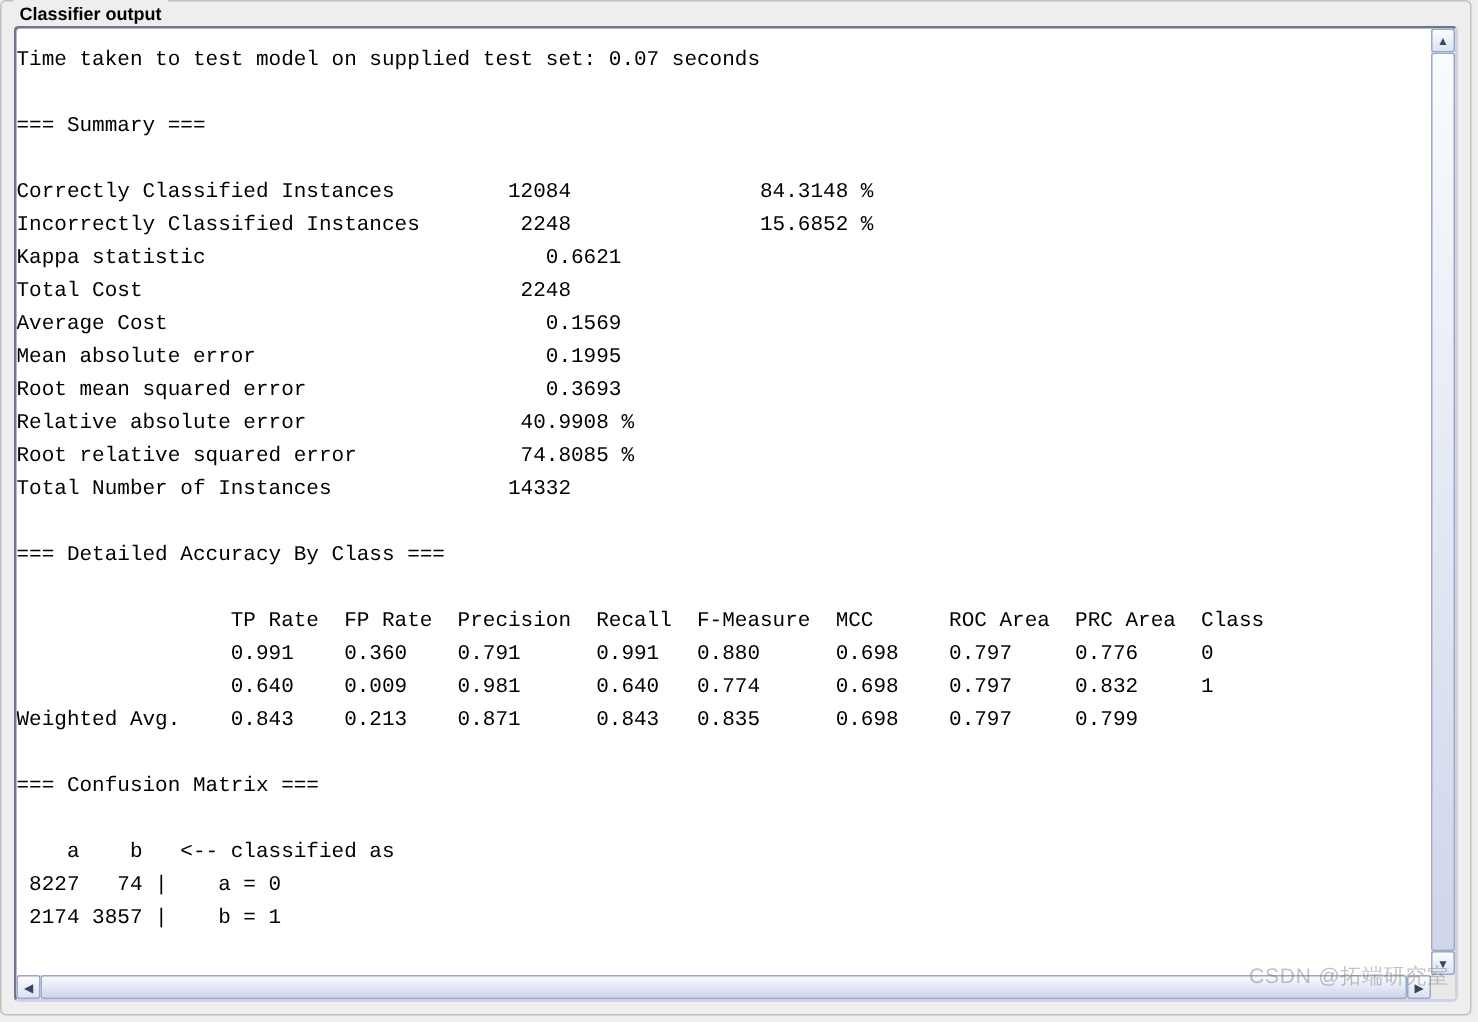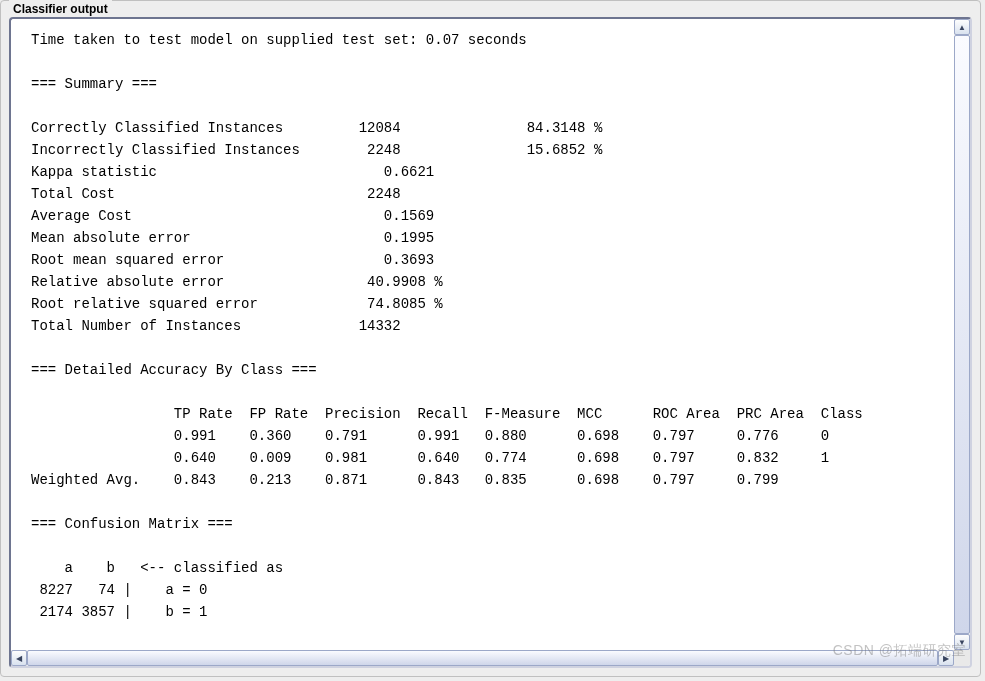--- a/index.html
+++ b/index.html
@@ -38,21 +38,21 @@
       border-right-color: #cfd2e0;
       border-radius: 4px;
       background: #ffffff;
       overflow: hidden;
     }
     .output-scroll {
       position: absolute;
       top: 0; left: 0; bottom: 0;
       right: 16px;
       overflow: hidden;
-      padding: 10px 20px;
+      padding: 10px 0;
     }
     pre.out {
       font-family: "Courier New", Courier, monospace;
       font-size: 14px;
       line-height: 22px;
       white-space: pre;
       color: #000;
     }
     .vscroll {
       position: absolute;

